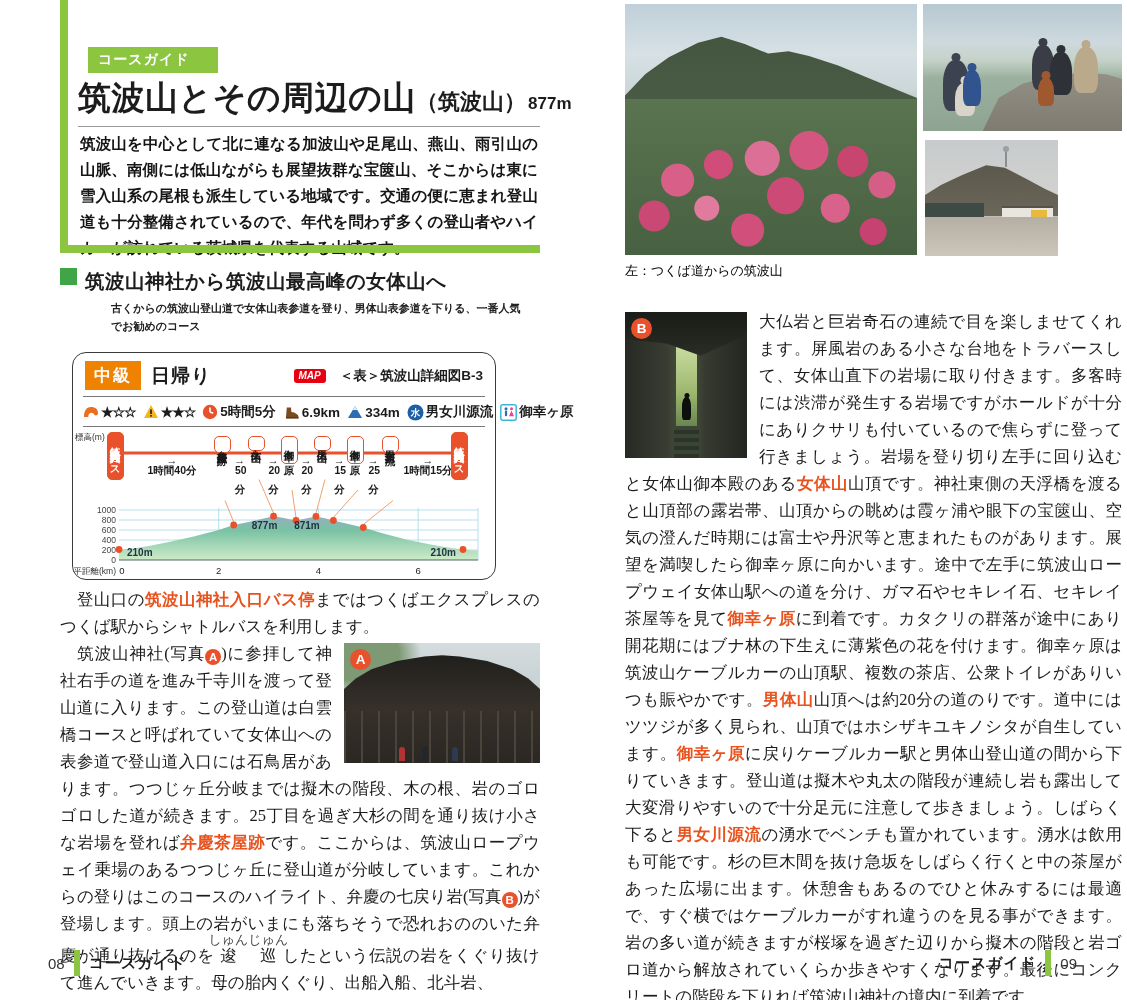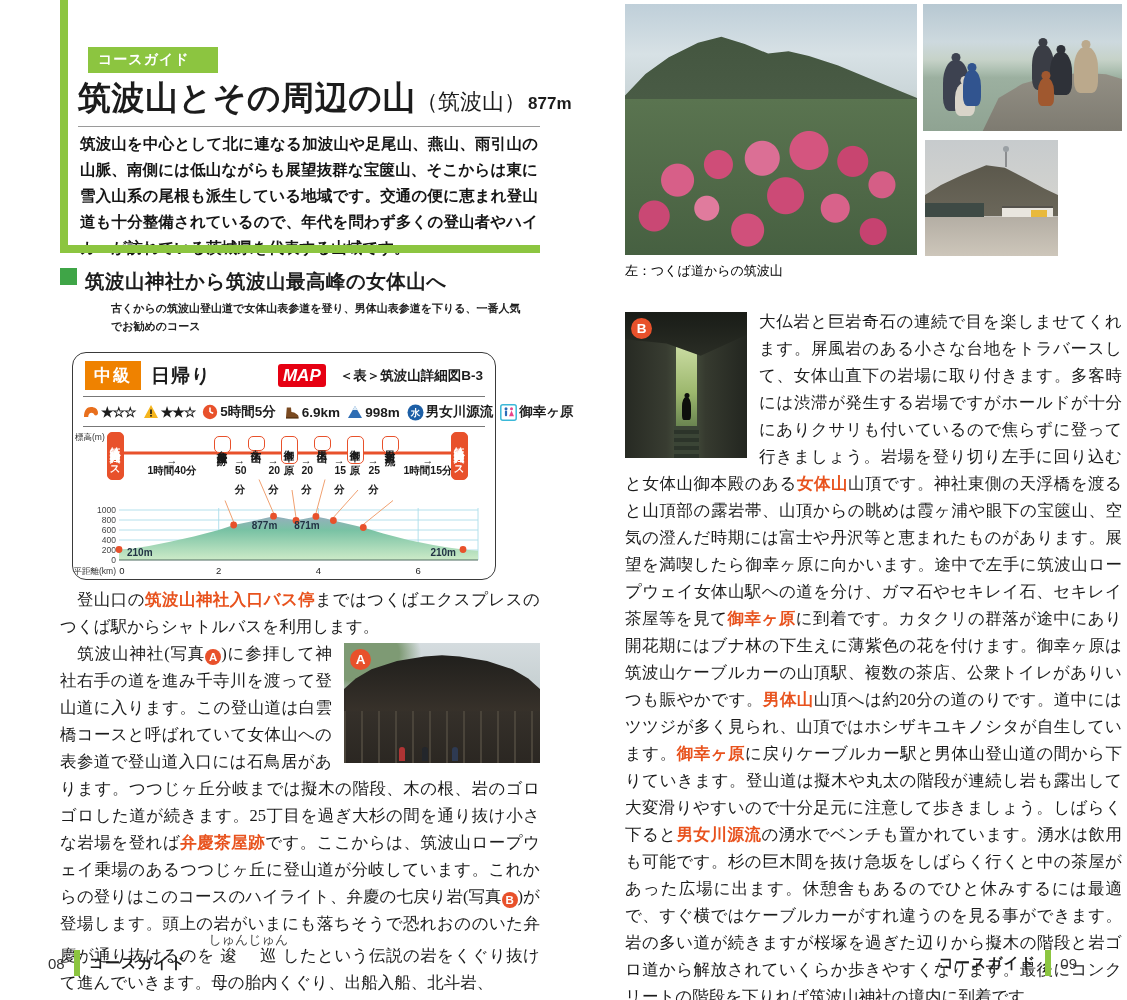--- a/index.html
+++ b/index.html
@@ -9,41 +9,41 @@
   .page-left{left:60px;width:480px;}
   .page-right{left:625px;width:497px;}
 
   
   .vbar{position:absolute;left:0;top:0;width:8px;height:253px;background:var(--green);}
   .hbar{position:absolute;left:0;top:245px;width:480px;height:8px;background:var(--green);}
   .kicker{position:absolute;left:28px;top:47px;background:var(--green);color:#fff;
           font-size:14px;font-weight:bold;padding:4px 28px 4px 10px;letter-spacing:1px;}
   .title{position:absolute;left:18px;top:76px;white-space:nowrap;}
   .title .main{font-size:33px;font-weight:700;letter-spacing:0.5px;}
-  .title .paren{font-size:22px;font-weight:400;}
+  .title .paren{font-size:22px;font-weight:700;}
   .title .elev{font-size:17px;font-weight:900;margin-left:2px;}
   .title-rule{position:absolute;left:18px;top:126px;width:462px;height:1px;background:#9a9a9a;}
   .intro{position:absolute;left:20px;top:131px;width:458px;margin:0;font-size:15.5px;
          font-weight:bold;line-height:1.68;text-align:justify;color:#151515;}
 
   .section-head{position:absolute;left:0;top:268px;display:flex;gap:8px;}
   .section-head .sq{width:17px;height:17px;background:var(--midgreen);display:inline-block;}
   .section-head h2{margin:0;font-size:19.5px;font-weight:800;letter-spacing:0.5px;}
   .section-sub{position:absolute;left:40px;top:289px;width:412px;margin:11px;font-size:11px;
                font-weight:600;line-height:1.62;color:#222;}
 
   
   .course-box{position:absolute;left:12px;top:352px;width:422px;height:226px;
               border:1.6px solid #3a3a3a;border-radius:14px;background:#fff;}
   .course-header{display:flex;align-items:center;padding:8px 12px 6px 12px;}
   .level-badge{background:var(--orange2);color:#fff;font-size:17px;font-weight:800;
                padding:3px 9px;letter-spacing:2px;}
   .course-type{font-size:19px;font-weight:800;margin-left:10px;letter-spacing:1px;}
   .map-group{margin-left:auto;display:flex;align-items:center;}
-  .map-badge{background:#e60012;color:#fff;font-size:17px;font-weight:800;
+  .map-badge{background:#e60012;color:#fff;font-size:10px;font-weight:800;
              padding:1.5px 5px;border-radius:3px;font-style:italic;}
   .map-ref{font-size:13.5px;font-weight:800;margin-left:14px;}
   .cb-divider{height:0;border-top:1px solid #777;margin:0 10px;}
   .stats-row{display:flex;align-items:center;gap:7px;padding:6px 8px 5px 10px;
              font-size:13.5px;font-weight:700;white-space:nowrap;}
   .stat{display:flex;align-items:center;gap:2px;}
   .stat .stars{letter-spacing:-1px;font-size:14px;}
   .stat svg{display:block;}
 
   
@@ -223,21 +223,21 @@
             </span>
             <span class="stat-text">6.9km</span>
           </span>
           <span class="stat">
             <span>
               <svg width="16" height="16" viewBox="0 0 16 16">
                 <polygon points="1,14 8,2 15,14" fill="#2e6db4"></polygon>
                 <polygon points="8,2 10.4,6 5.6,6" fill="#dcebf7"></polygon>
               </svg>
             </span>
-            <span class="stat-text">998m</span>
+            <span class="stat-text">334m</span>
           </span>
           <span class="stat">
             <span>
               <svg width="17" height="17" viewBox="0 0 17 17">
                 <circle cx="8.5" cy="8.5" r="8" fill="#1d5fa6"></circle>
                 <text x="8.5" y="12" font-size="9.5" font-weight="bold" fill="#fff" text-anchor="middle">水</text>
               </svg>
             </span>
             <span class="stat-text">男女川源流</span>
           </span>

